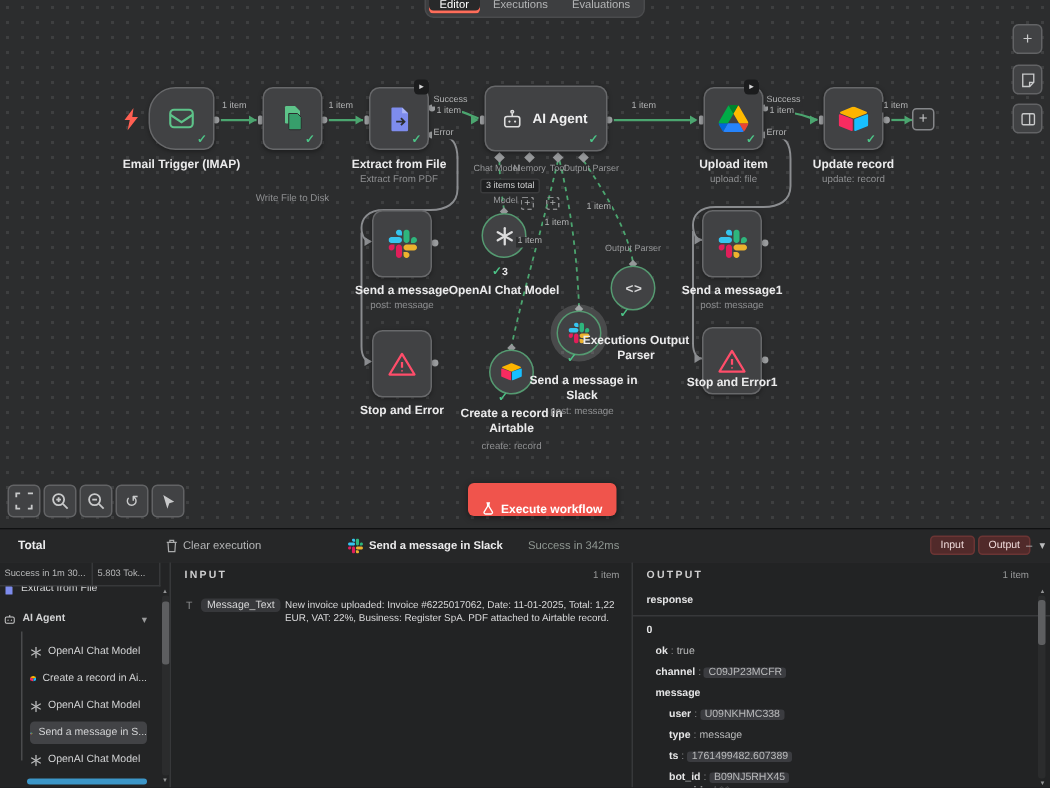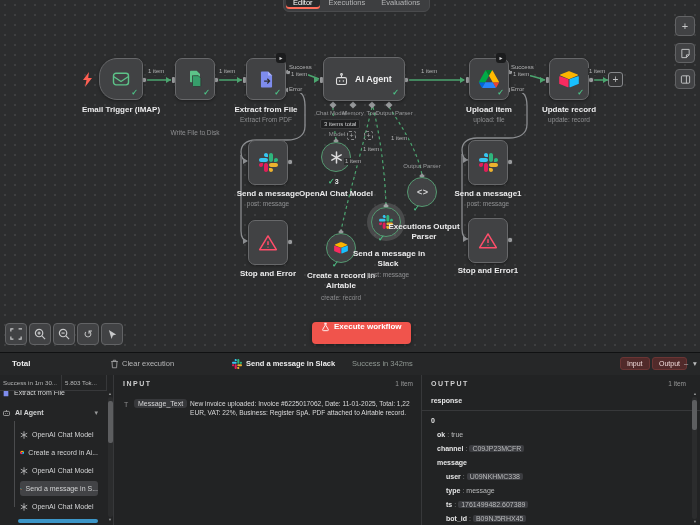--- a/index.html
+++ b/index.html
@@ -28,21 +28,21 @@
   .plusbox{position:absolute;width:9px;height:9px;border:1px dashed #8a8b8d;border-radius:2px;
            color:#aeafb0;font-size:7px;line-height:8px;text-align:center;box-sizing:border-box;}
   .plusend{position:absolute;width:15px;height:15px;border:1px solid #85878a;border-radius:3px;
            color:#c3c4c5;font-size:10px;line-height:13px;text-align:center;box-sizing:border-box;background:#333435;}
   .badge{position:absolute;width:10px;height:10px;background:#1b1c1d;border-radius:3px;color:#d8d8d9;
          font-size:6px;line-height:10px;text-align:center;}
   .toolbtn{position:absolute;width:22px;height:22px;background:#414244;border:1px solid #626365;
            border-radius:4px;display:flex;align-items:center;justify-content:center;color:#c8c9ca;
            font-size:11px;box-sizing:border-box;}
   .execbtn{position:absolute;left:312px;top:322px;height:22px;background:#f0544c;border-radius:4px;
-           color:#fff;font-size:8px;font-weight:bold;display:flex;align-items:flex-start;gap:4px;
+           color:#fff;font-size:8px;font-weight:bold;display:flex;align-items:flex-end;gap:4px;
            padding:0 9px;box-shadow:0 1px 4px rgba(0,0,0,.4);}
   
   .tabbar{position:absolute;left:283px;top:-10px;height:22px;background:#3d3e40;border:1px solid #4a4b4d;
           border-radius:6px;display:flex;align-items:flex-end;padding:2px;box-sizing:border-box;gap:2px;}
   .tab{font-size:7.5px;color:#b4b5b6;padding:2px 7px;border-radius:3px;line-height:1.1;}
   .tab.active{background:#28292a;color:#ffffff;box-shadow:inset 0 -2px 0 #ff6d5a;}
   
   .logs{position:absolute;left:0;top:352px;width:700px;height:173px;background:#212223;border-top:1px solid #101112;}
   .logshead{position:relative;height:22px;border-bottom:1px solid #333435;background:#262728;}
   .logscols{position:absolute;left:0;top:22px;right:0;bottom:0;}
@@ -331,21 +331,21 @@
     <div class="nlabel" style="left:440px;top:189px">Send a message1</div>
     <div class="nsub" style="left:440px;top:200px">post: message</div>
 
     <div class="node" style="left:468px;top:218px;width:40px;height:45px">
       <svg width="20" height="20" viewBox="0 0 24 24" fill="none" stroke="#ff4d6a" stroke-width="1.8">
         <path d="M12 3.5L22 20H2z" stroke-linejoin="round"></path>
           <line x1="12" y1="10" x2="12" y2="14.5"></line>
           <circle cx="12" cy="17" r="0.7" fill="#ff4d6a" stroke="none"></circle>
       </svg>
     </div>
-    <div class="nlabel" style="left:440px;top:266px">Stop and Error1</div>
+    <div class="nlabel" style="left:440px;top:250px">Stop and Error1</div>
 
     <div class="toolbtn" style="left:5px;top:323px">
       <svg width="12" height="12" viewBox="0 0 14 14" fill="none" stroke="#c8c9ca" stroke-width="1.4">
         <path d="M1 4V1h3M10 1h13v3M13 10v3h-3M4 13H1v-3"></path>
       </svg>
     </div>
     <div class="toolbtn" style="left:29px;top:323px">
       <svg width="12" height="12" viewBox="0 0 13 13" fill="none" stroke="#c8c9ca" stroke-width="1.3">
         <circle cx="5.5" cy="5.5" r="4"></circle>
           <line x1="8.6" y1="8.6" x2="12" y2="12"></line>

